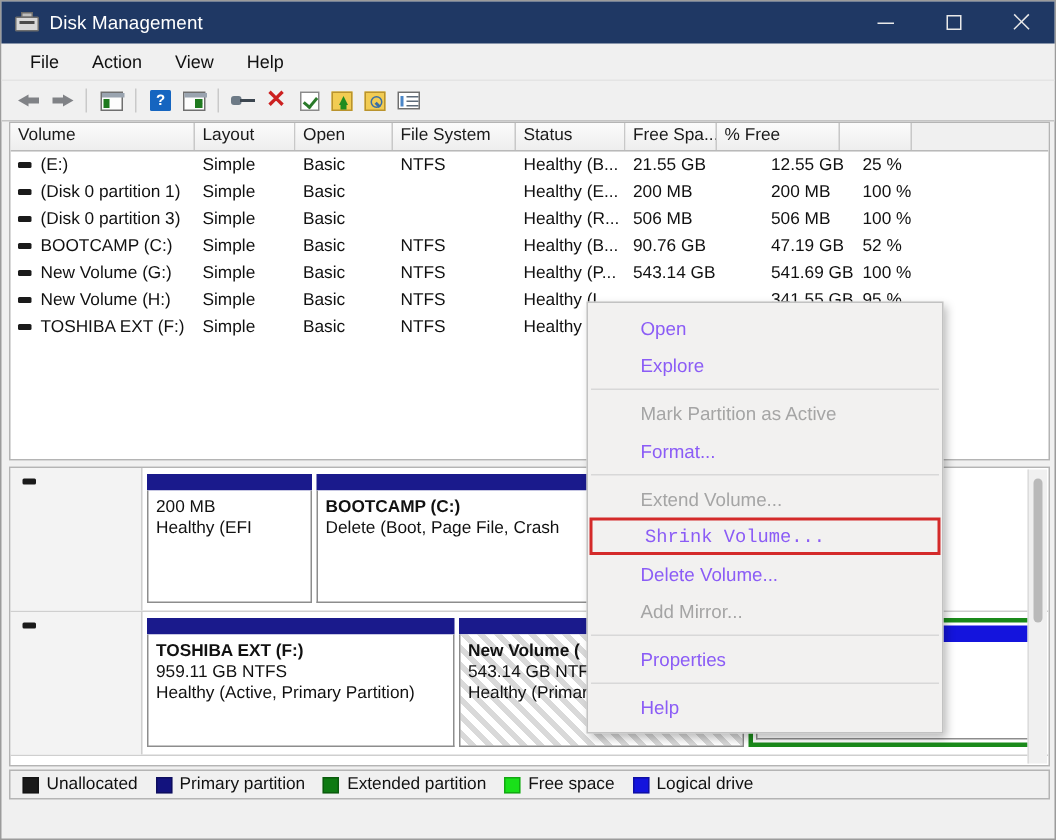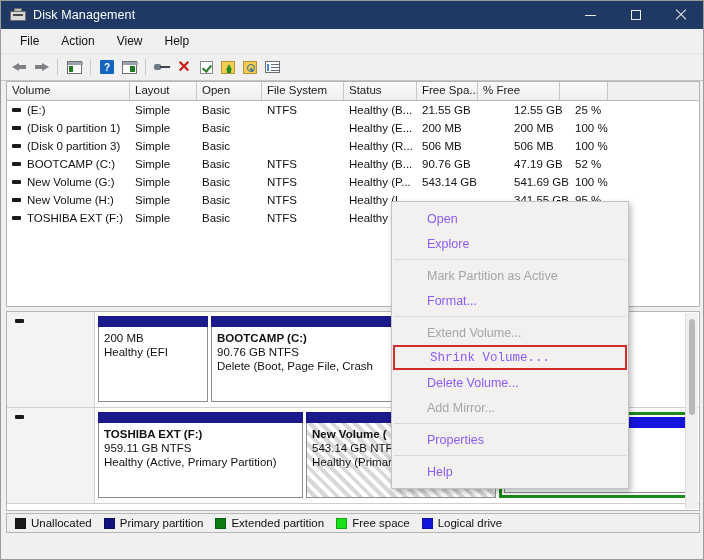--- a/index.html
+++ b/index.html
@@ -401,21 +401,20 @@
               <div class="pbar"></div>
               <div class="pbody">
                 <div class="pt">200 MB</div>
                 <div class="pt">Healthy (EFI</div>
               </div>
             </div>
             <div class="part" style="width: 265px;">
               <div class="pbar"></div>
               <div class="pbody">
                 <div class="pt b">BOOTCAMP  (C:)</div>
-                <div class="pt">90.76 GB NTFS</div>
                 <div class="pt">Delete (Boot, Page File, Crash</div>
               </div>
             </div>
             <div class="part" style="width: 120px;">
               <div class="pbar"></div>
               <div class="pbody">
                 <div class="pt">506 MB</div>
                 <div class="pt">Healthy (</div>
               </div>
             </div>

